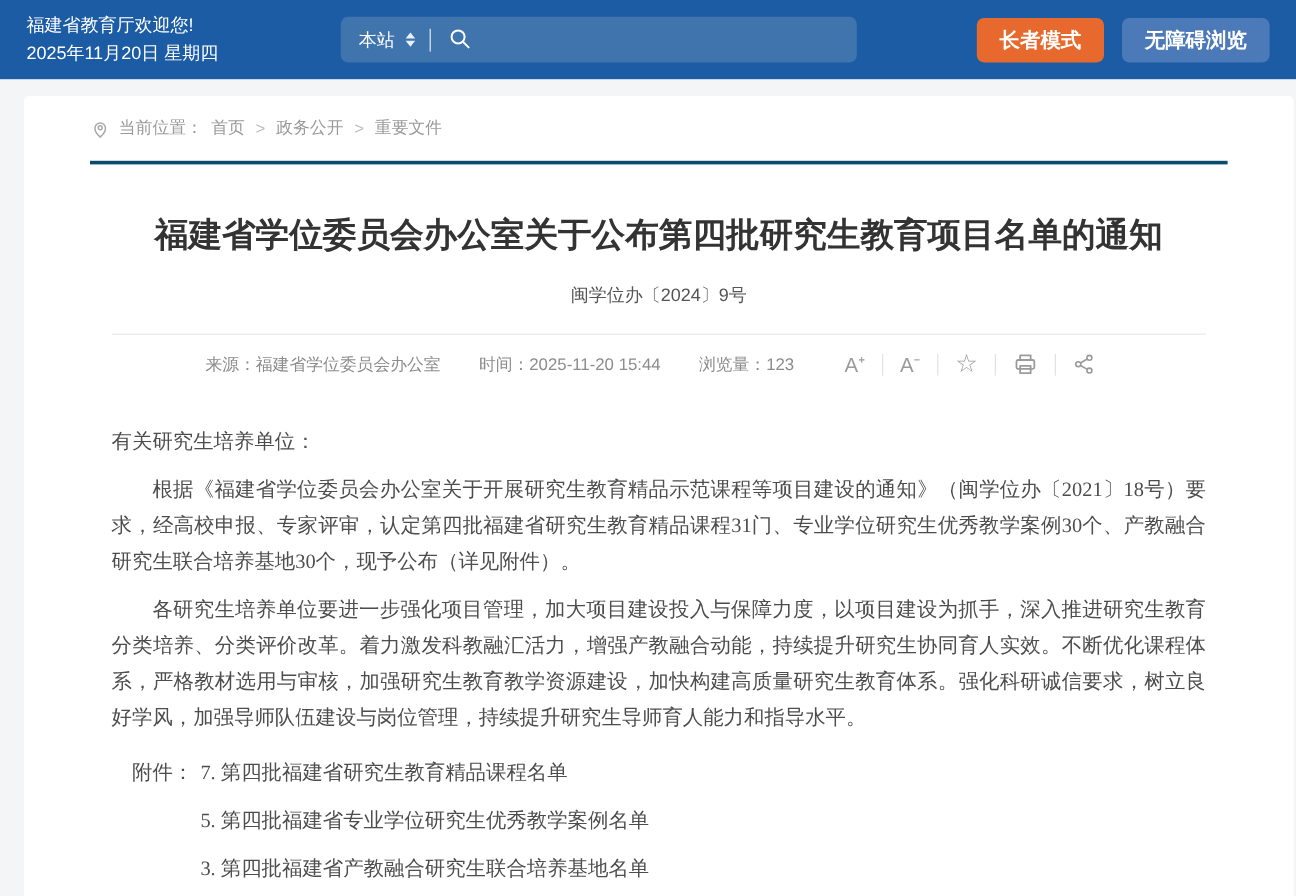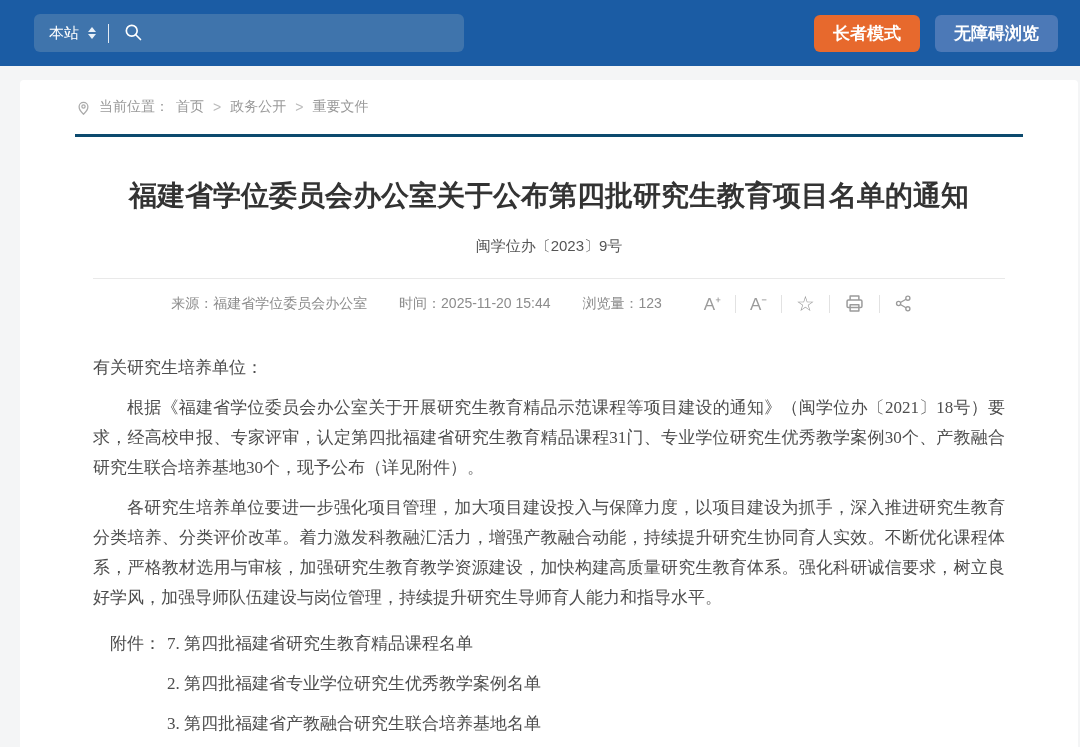--- a/index.html
+++ b/index.html
@@ -82,20 +82,24 @@
   .para { margin:10px 0 0; text-indent:2em; }
   .attachments { display:flex; margin:16px 0 0 1em; }
   .attach-label { flex:none; }
   .attach-items { margin-left:6px; }
   .attach-item { margin:0 0 10px; cursor:pointer; }
 </style>
 </head>
 <body>
 
 <div class="topbar">
+  <div class="welcome">
+    <div>福建省教育厅欢迎您!</div>
+    <div>2025年11月20日 星期四</div>
+  </div>
 
   <div class="searchbox">
     <span class="search-scope">本站</span>
     <span class="sort-arrows">
       <span class="tri-up"></span>
         <span class="tri-down"></span>
     </span>
     <span class="search-divider"></span>
     <button class="search-btn">
       <span>
@@ -125,21 +129,21 @@
     <span>当前位置：</span>
     <a class="crumb-link">首页</a>
     <span class="crumb-sep">&gt;</span>
     <a class="crumb-link">政务公开</a>
     <span class="crumb-sep">&gt;</span>
     <a class="crumb-link">重要文件</a>
   </div>
 
   <div class="article">
     <h1 class="title">福建省学位委员会办公室关于公布第四批研究生教育项目名单的通知</h1>
-    <div class="doc-number">闽学位办〔2023〕9号</div>
+    <div class="doc-number">闽学位办〔2024〕9号</div>
     <hr class="head-divider">
 
     <div class="meta-row">
       <div class="meta-left">
         <span class="group"><span>来源：</span><span>福建省学位委员会办公室</span></span>
         <span class="group"><span>时间：</span><span>2025-11-20 15:44</span></span>
         <span class="group"><span>浏览量：</span><span>123</span></span>
       </div>
       <div class="tools">
         <button class="tool">A⁺</button>
@@ -175,20 +179,20 @@
 
     <div class="doc-body">
       <p class="salutation">有关研究生培养单位：</p>
       <p class="para">根据《福建省学位委员会办公室关于开展研究生教育精品示范课程等项目建设的通知》（闽学位办〔2021〕18号）要求，经高校申报、专家评审，认定第四批福建省研究生教育精品课程31门、专业学位研究生优秀教学案例30个、产教融合研究生联合培养基地30个，现予公布（详见附件）。</p>
       <p class="para">各研究生培养单位要进一步强化项目管理，加大项目建设投入与保障力度，以项目建设为抓手，深入推进研究生教育分类培养、分类评价改革。着力激发科教融汇活力，增强产教融合动能，持续提升研究生协同育人实效。不断优化课程体系，严格教材选用与审核，加强研究生教育教学资源建设，加快构建高质量研究生教育体系。强化科研诚信要求，树立良好学风，加强导师队伍建设与岗位管理，持续提升研究生导师育人能力和指导水平。</p>
 
       <div class="attachments">
         <span class="attach-label">附件：</span>
         <div class="attach-items">
           <p class="attach-item">7. 第四批福建省研究生教育精品课程名单</p>
-          <p class="attach-item">2. 第四批福建省专业学位研究生优秀教学案例名单</p>
+          <p class="attach-item">5. 第四批福建省专业学位研究生优秀教学案例名单</p>
           <p class="attach-item">3. 第四批福建省产教融合研究生联合培养基地名单</p>
         </div>
       </div>
 
     </div>
   </div>
 </div>
 
 </body></html>

